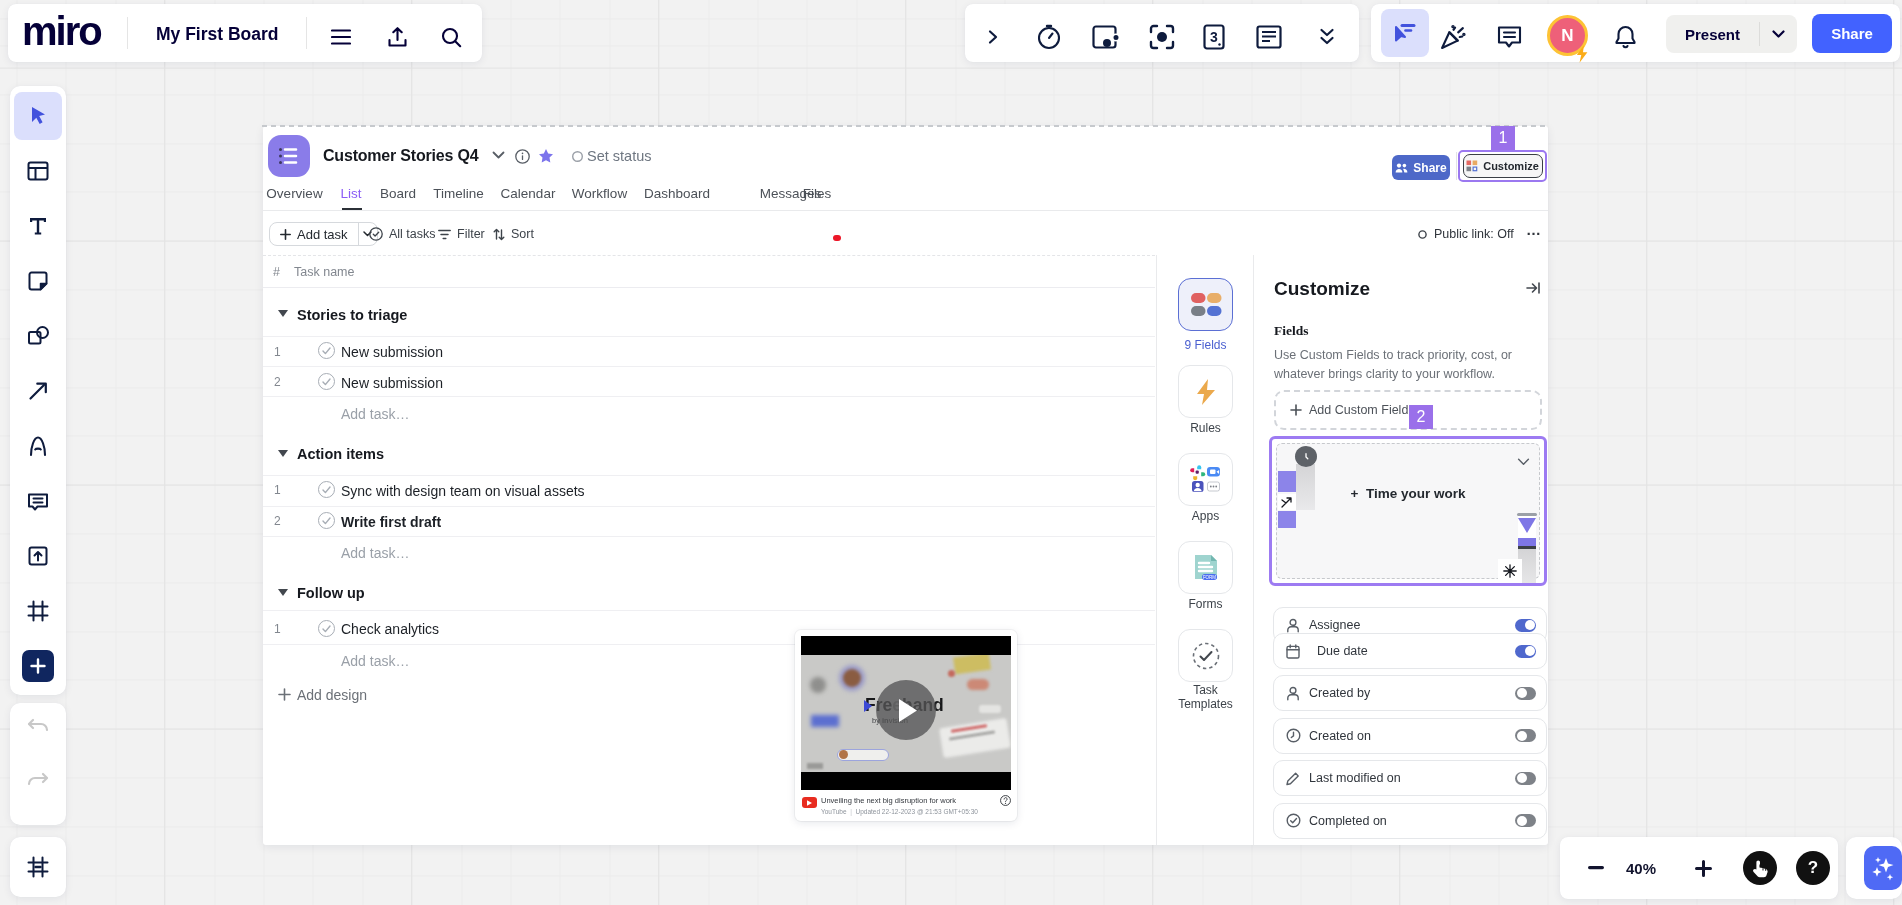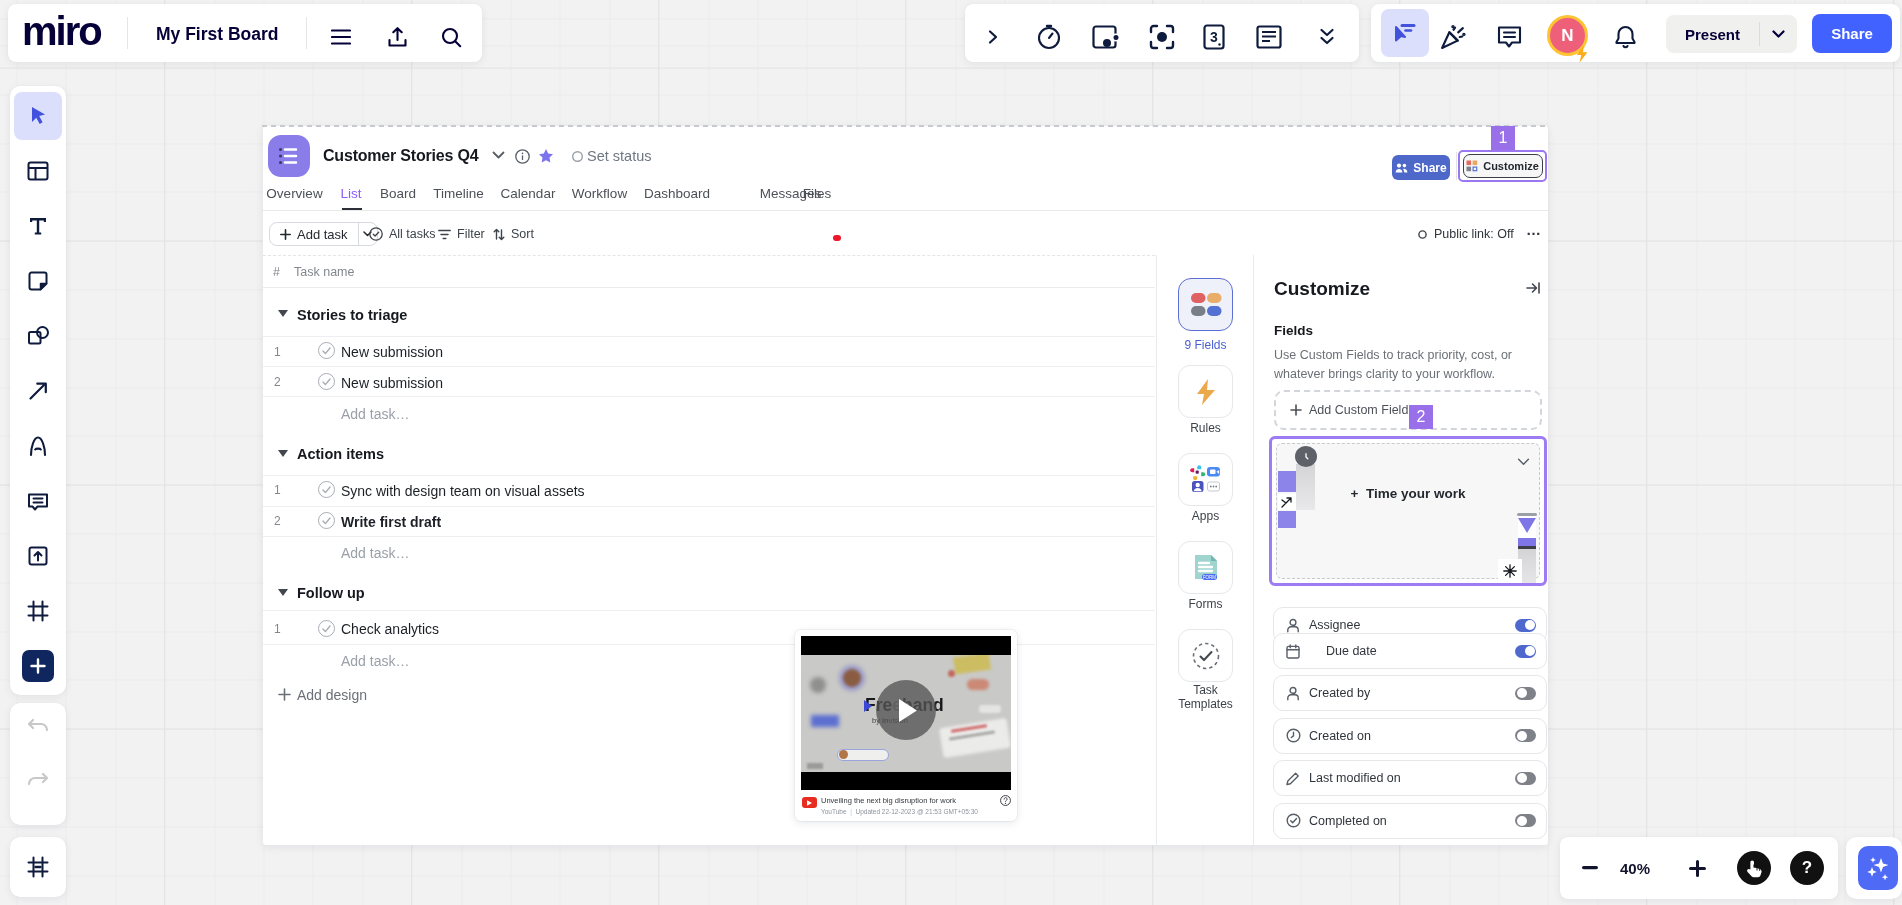--- a/index.html
+++ b/index.html
@@ -12,21 +12,21 @@
       repeating-linear-gradient(to bottom, #e3e3e3 0 1px, transparent 1px 244px),
       repeating-linear-gradient(to right, #ebebeb 0 1px, transparent 1px 49.4px),
       repeating-linear-gradient(to bottom, #ebebeb 0 1px, transparent 1px 48.8px);
     background-position: 164.2px 0, 0 240.6px, 16.5px 0, 0 45.4px;
     position:relative;
   }
   .abs { position:absolute; }
   .bar {
     position:absolute; background:#fff; border-radius:8px;
     box-shadow:0 2px 8px rgba(9,30,66,.07), 0 0 1px rgba(9,30,66,.06);
-    display:flex; align-items:center;
+    display:flex; align-items:center;padding-left:6px;
   }
   .sep { width:1px; background:#e5e5e5; height:32px; }
   svg { display:block; }
 
   
   #tl-bar { left:8px; top:4px; width:474px; height:58px; }
   #logo { font-size:40px; font-weight:700; letter-spacing:-2px; color:#050038; line-height:40px; }
   #board-name { font-size:17.5px; font-weight:600; color:#050038; }
 
   
@@ -86,21 +86,21 @@
 
   
   #v-div1 { position:absolute; left:892.5px; top:129px; width:1px; height:590px; background:#e9eaec; }
   #v-div2 { position:absolute; left:989.5px; top:129px; width:1px; height:590px; background:#e9eaec; }
   .rail-card { position:absolute; left:915px; width:55px; height:53px; background:#fff; border:1px solid #e5e7ea; border-radius:12px;
                display:flex; align-items:center; justify-content:center; }
   .rail-lbl { position:absolute; left:880px; width:125px; text-align:center; font-size:12px; color:#3d434a; }
 
   
   #cust-title { position:absolute; left:1011px; top:152px; font-size:19px; font-weight:700; color:#16191f; }
-  #fields-h { position:absolute; left:1011px; top:197px; font-size:13.5px; font-weight:700; color:#16191f; }
+  #fields-h { position:absolute; left:1011px; top:197px; font-size:13.5px; font-weight:700; color:#16191f;font-family:Liberation Serif, serif; }
   .cust-p { position:absolute; left:1011px; font-size:12.5px; color:#6b7077; }
   #addfield { position:absolute; left:1011px; top:264px; width:268px; height:40px; border:2px dashed #d2d5da; border-radius:10px;
               display:flex; align-items:center; font-size:12.5px; color:#4c5158; }
   #badge2 { left:1146px; top:279px; }
   #promo { position:absolute; left:1006px; top:310px; width:278px; height:150px; border:3px solid #9d7bf2; border-radius:6px; background:#fff; overflow:hidden; }
   .toggle-row { position:absolute; left:1010px; width:274px; height:36px; border:1px solid #e5e7ea; border-radius:10px; background:#fff;
                 display:flex; align-items:center; font-size:12.5px; font-weight:500; color:#30353c; }
   .tog { position:absolute; right:10px; width:21px; height:13px; border-radius:7px; }
   .tog .knob { position:absolute; top:1.5px; width:10px; height:10px; background:#fff; border-radius:50%; }
   .tog.on { background:#4f68cd; } .tog.on .knob { right:1.5px; }
@@ -637,21 +637,21 @@
     <span style="margin-left:9px;">Assignee</span>
     <div class="tog on">
         <div class="knob"></div>
       </div>
   </div>
   <div class="toggle-row" style="top:507px;">
     <svg style="margin-left:12px;" width="14" height="15" viewBox="0 0 14 15" fill="none" stroke="#585e66" stroke-width="1.4" stroke-linecap="round">
         <rect x="1" y="2.4" width="12" height="11.6" rx="1.6"></rect>
         <path d="M1 5.8h12M4.2 1v2.8M9.8 1v2.8"></path>
       </svg>
-    <span style="margin-left:26px;">Due date</span>
+    <span style="margin-left:17px;">Due date</span>
     <div class="tog on">
         <div class="knob"></div>
       </div>
   </div>
   <div class="toggle-row" style="top:549.4px;">
     <svg style="margin-left:12px;" width="14" height="15" viewBox="0 0 14 15" fill="none" stroke="#585e66" stroke-width="1.4" stroke-linecap="round">
         <circle cx="7" cy="4.4" r="2.9"></circle>
         <path d="M1.8 13.7V12a3.2 3.2 0 013.2-3.2h4A3.2 3.2 0 0112.2 12v1.7"></path>
       </svg>
     <span style="margin-left:9px;">Created by</span>

